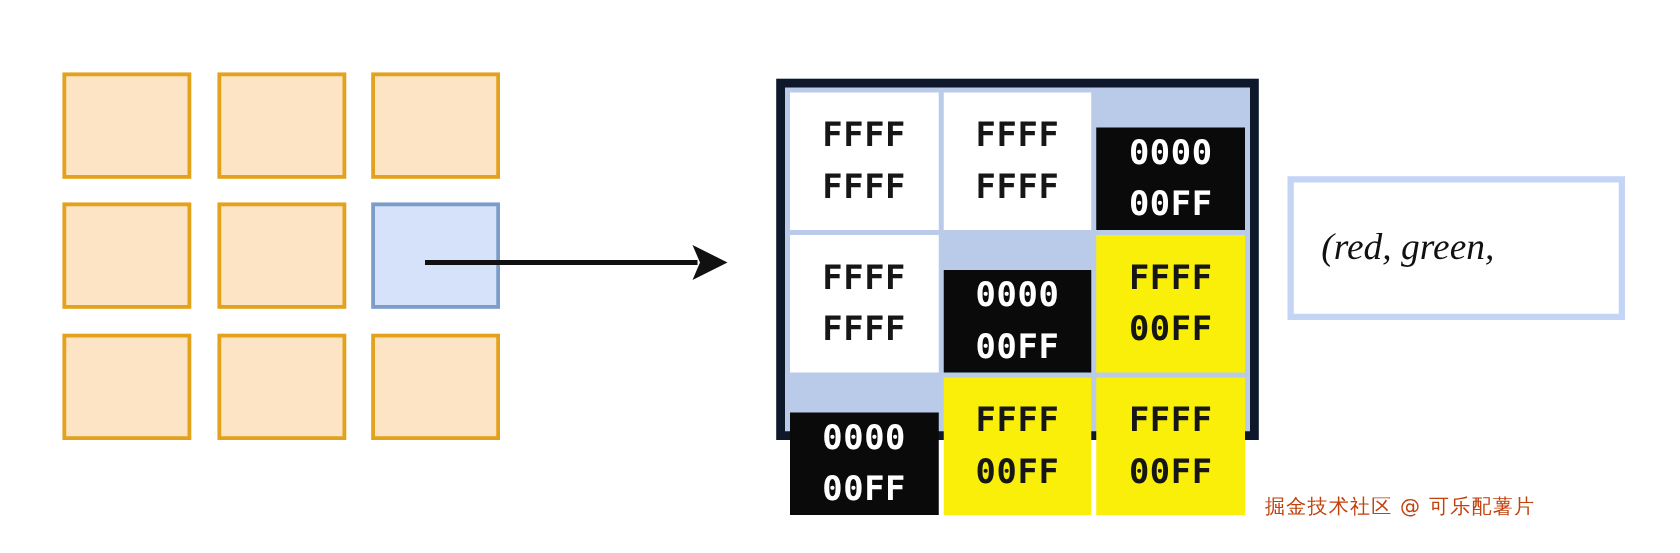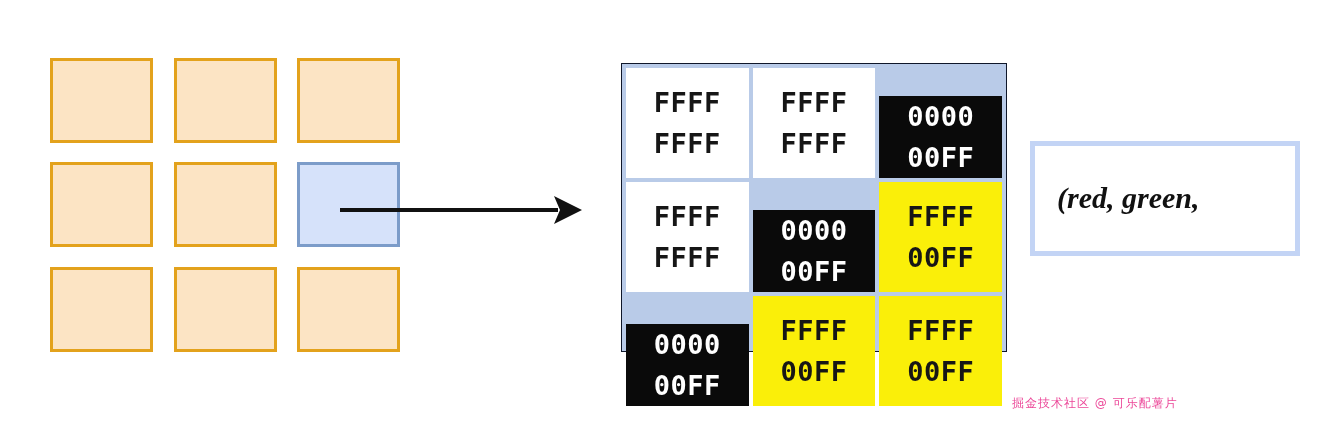--- a/index.html
+++ b/index.html
@@ -58,21 +58,21 @@
     top: 63px;
     width: 386px;
     height: 289px;
     box-sizing: border-box;
     background: #B9CBE8;
     display: grid;
     grid-template-columns: 1fr 1fr 1fr;
     grid-template-rows: 1fr 1fr 1fr;
     gap: 4px;
     padding: 4px;
-    border: 1px solid #0f172a;
+    border: 7px solid #0f172a;
   }
   .px-cell {
     box-sizing: border-box;
     display: flex;
     flex-direction: column;
     align-items: center;
     justify-content: center;
     font-family: "DejaVu Sans Mono", monospace;
     font-size: 27px;
     font-weight: 700;
@@ -103,31 +103,30 @@
     justify-content: center;
     padding-left: 22px;
   }
   #legend-box .legend-line {
     font-family: "Liberation Serif", "DejaVu Serif", serif;
     font-style: italic;
     font-size: 30px;
     color: #111111;
     line-height: 1.28;
     white-space: pre;
-    font-weight: bold;
   }
 
   
   #watermark {
     position: absolute;
     left: 1012px;
     top: 395px;
     font-family: "DejaVu Sans", sans-serif;
-    font-size: 12px;
-    color: #ec4899;
+    font-size: 16px;
+    color: #c2410c;
     letter-spacing: 1px;
     white-space: pre;
     user-select: none;
   }
 </style>
 </head>
 <body>
 
 <div id="image-grid">
   <div class="img-cell r0 c0"></div>

